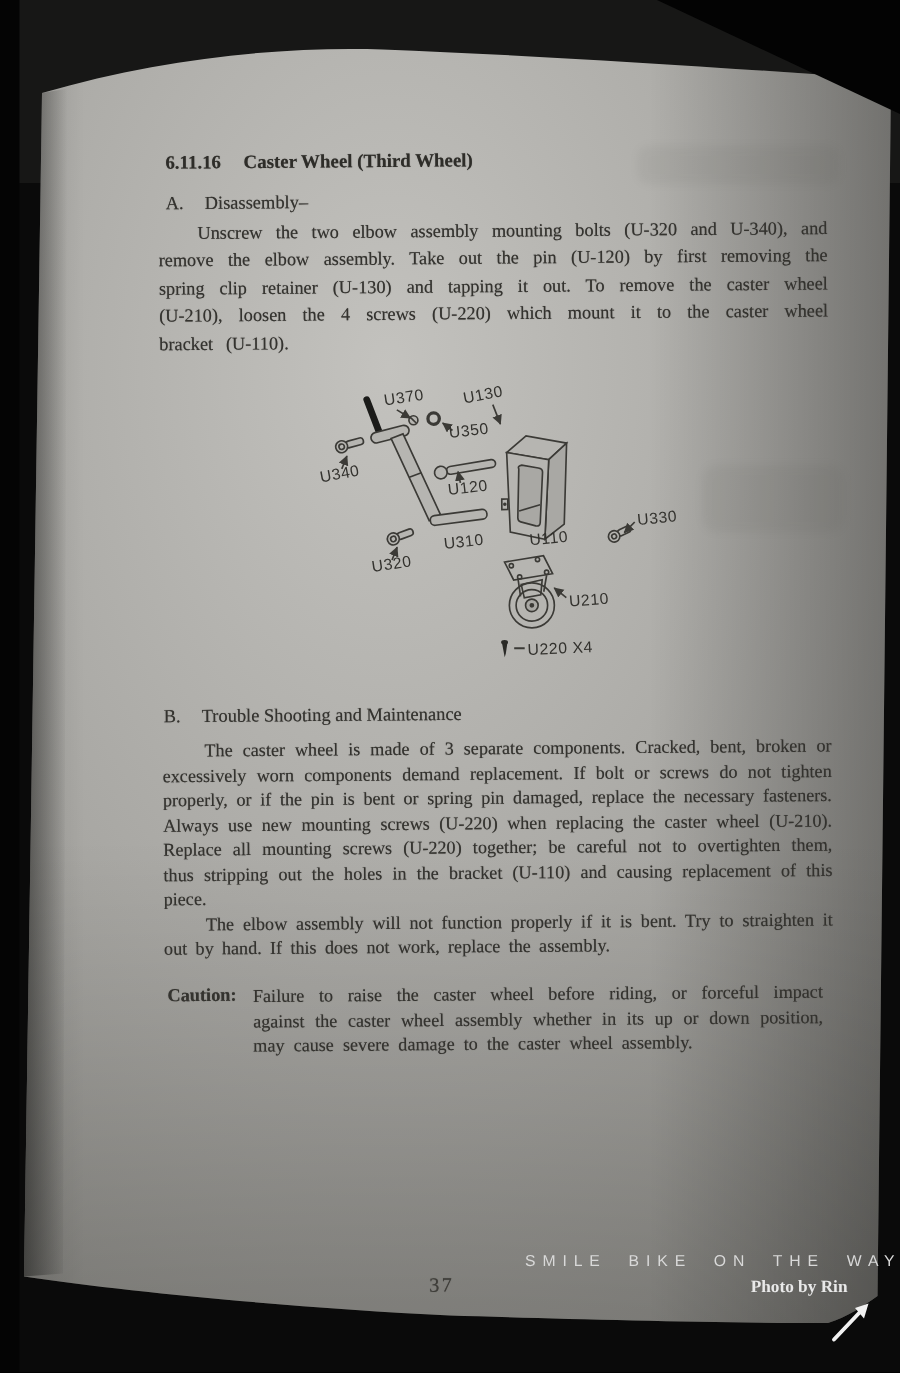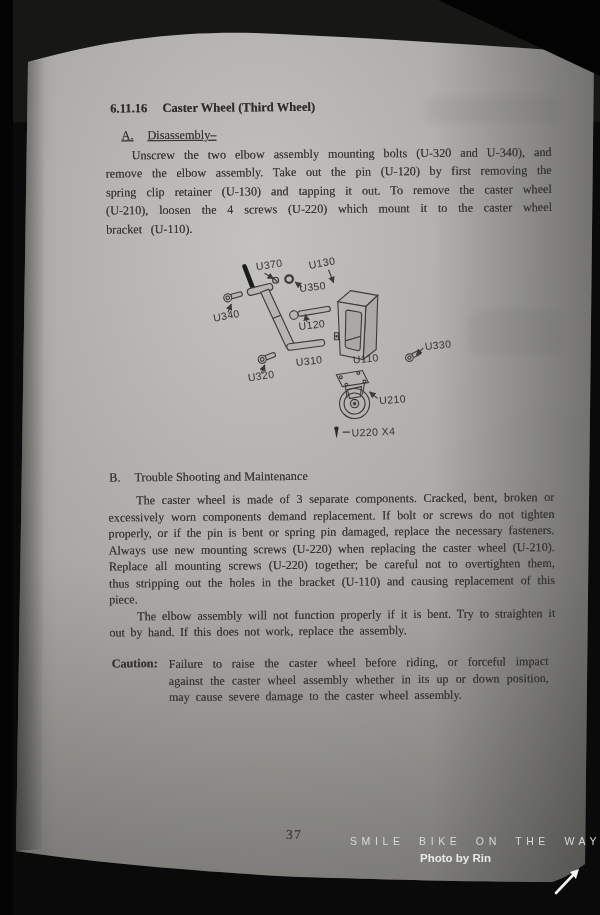--- a/index.html
+++ b/index.html
@@ -7,36 +7,36 @@
          font-family:"Liberation Serif",serif;}
   .photo svg{display:block;}
   #bg{position:absolute;left:0;top:0;z-index:0;}
   .content{position:absolute;left:0;top:0;width:600px;height:915px;z-index:1;
            transform:rotate(-0.45deg);transform-origin:50% 50%;color:#34332f;}
   .content .txt{position:absolute;text-shadow:0 0 .5px rgba(52,51,47,.65);}
   .h-sec{left:113px;top:100px;font-weight:bold;font-size:12.6px;color:#2e2d29;white-space:nowrap;}
   .h-sec .gap{margin-left:15px;}
   .sub-h{font-size:12.3px;white-space:nowrap;}
   .sub-h .gap{margin-left:14px;}
-  .sub-a{left:124px;top:127px;text-decoration:underline;}
+  .sub-a{left:113px;top:127px;}
   .sub-b{left:109px;top:469px;}
   .body-a{left:108px;top:145px;width:446px;text-align:justify;font-size:12.2px;
           line-height:18.4px;word-spacing:5.5px;text-indent:26px;}
   .body-b{left:108px;top:491px;width:446px;text-align:justify;font-size:12.1px;
           line-height:16.5px;word-spacing:2.5px;}
   .body-b p{margin:0;text-indent:28px;}
   .caution-label{left:110px;top:655px;font-weight:bold;font-size:12.2px;text-align:right;}
   .caution-text{left:167px;top:655px;width:380px;text-align:justify;font-size:12.1px;
           line-height:16.6px;word-spacing:3px;}
-  .pageno{left:283px;top:827px;font-size:13.5px;letter-spacing:1.5px;color:#3f3e3a;}
+  .pageno{left:283px;top:849px;font-size:13.5px;letter-spacing:1.5px;color:#3f3e3a;}
   .overlay{position:absolute;left:0;top:0;width:600px;height:746px;z-index:2;pointer-events:none;}
   .overlay .txt{position:absolute;}
   .wm{left:350px;top:835px;font-family:"Liberation Sans",sans-serif;font-size:10.5px;
       letter-spacing:4.6px;word-spacing:7px;color:#d9d9d9;white-space:nowrap;}
-  .credit{left:420px;top:852px;width:145px;text-align:left;font-family:Liberation Sans, sans-serif;
+  .credit{left:420px;top:852px;width:145px;text-align:right;font-family:Liberation Serif, serif;
       font-weight:bold;font-size:11.5px;color:#e9e9e9;}
   .urltag{left:288px;top:892px;width:310px;text-align:right;font-family:"DejaVu Sans Mono",monospace;
       font-size:15px;font-weight:bold;color:#fafafa;margin-top:28px;}
   .dlab{font-family:"Liberation Sans",sans-serif;font-size:10.5px;fill:#33322e;letter-spacing:.4px;}
   .dline{stroke:#3b3a36;stroke-width:1.1;fill:none;}
   .dpart{stroke:#3b3a36;stroke-width:1.1;fill:#b6b5b1;}
   .dpart2{stroke:#3b3a36;stroke-width:1.1;fill:#a9a8a4;}
 </style>
 </head>
 <body>

